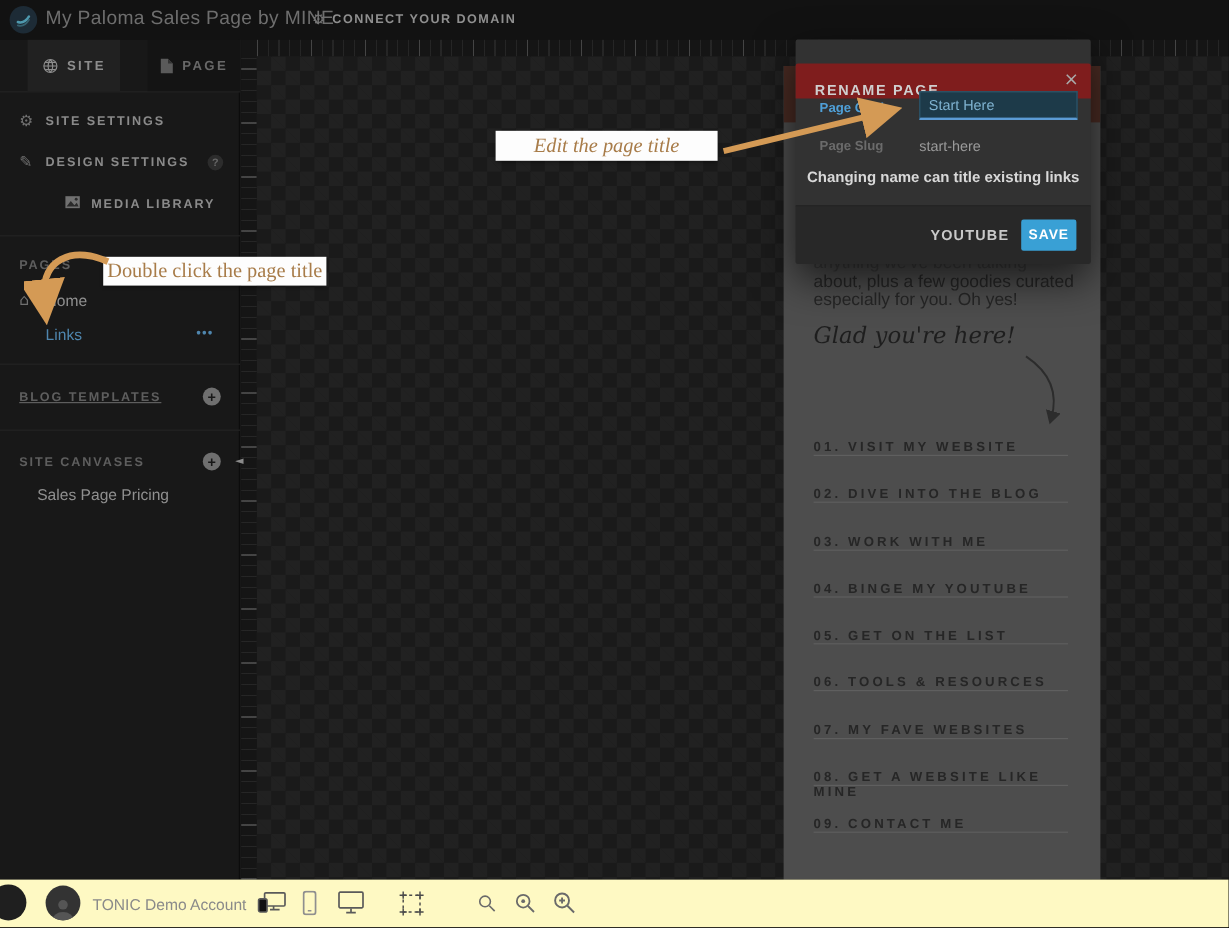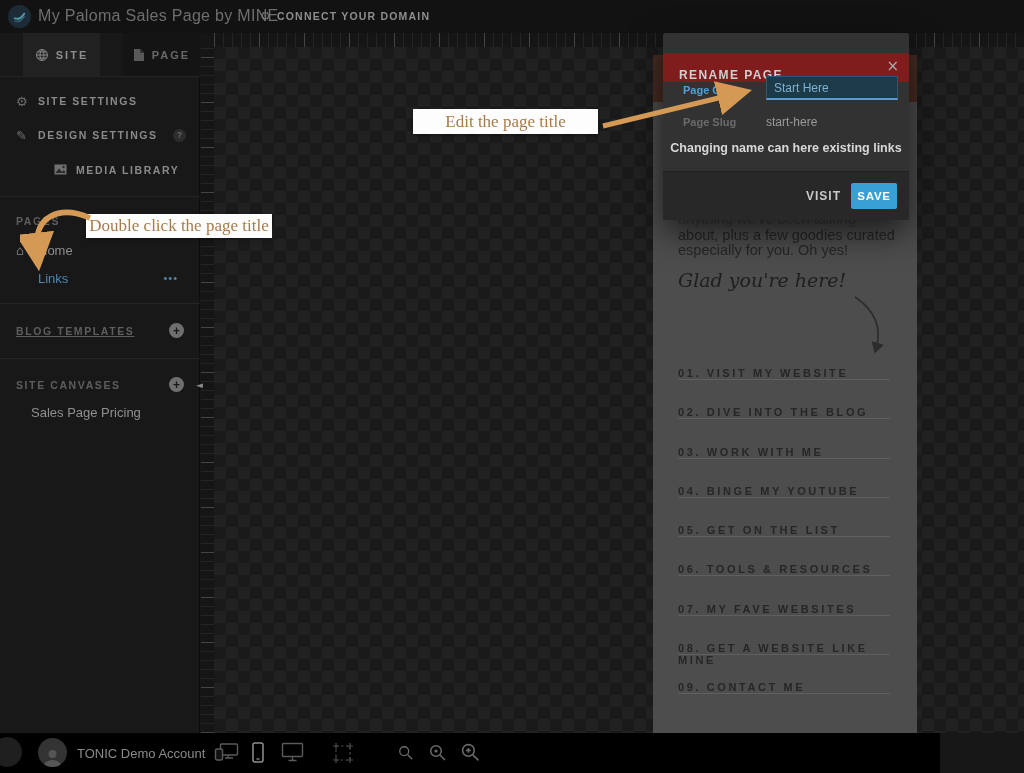--- a/index.html
+++ b/index.html
@@ -94,26 +94,26 @@
                   display:flex; align-items:center; justify-content:flex-end; gap:10px; padding-right:12px; }
   .btn-cancel { font-size:12px; font-weight:bold; letter-spacing:1px; color:#c9c9c9; cursor:pointer; background:none; border:none;
                 font-family:"Liberation Sans",sans-serif; }
   .btn-save { width:46px; height:26px; background:#39a0d5; border:none; border-radius:2px; color:#fff;
               font-size:11.5px; font-weight:bold; letter-spacing:.8px; cursor:pointer; font-family:"Liberation Sans",sans-serif; }
 
   
   .note { position:absolute; background:#fdfdfd; display:flex; align-items:center; justify-content:center;
           font-family:"Liberation Serif","DejaVu Serif",serif; font-size:17px; color:#a87c49; z-index:40;
           box-shadow:0 1px 3px rgba(0,0,0,.4); }
-  .note1 { left:413px; top:109px; width:185px; height:25px; }
+  .note1 { left:413px; top:109px; width:185px; height:25px;font-style:italic; }
   .note2 { left:86px; top:214px; width:186px; height:24px; }
   .anno-svg { position:absolute; z-index:41; pointer-events:none; }
 
   
-  .bottombar { position:absolute; left:0; top:733px; width:940px; height:40px; background:#000000; z-index:20; }
+  .bottombar { position:absolute; left:0; top:733px; width:1024px; height:40px; background:#fef9c3; z-index:20; }
   .corner-dec { position:absolute; left:-8px; top:4px; width:30px; height:30px; border-radius:50%; background:#1f1f1f; }
   .avatar { position:absolute; left:38px; top:5px; width:29px; height:29px; border-radius:50%; background:#333;
             display:flex; align-items:flex-end; justify-content:center; overflow:hidden; }
   .account-name { position:absolute; left:77px; top:13px; font-size:13px; color:#8a8a8a; }
   .bicon { position:absolute; top:9px; cursor:pointer; }
 </style>
 </head>
 <body>
 
 <div class="app">
@@ -260,23 +260,23 @@
 
   <div class="modal">
     <div class="modal-header">
       <span class="modal-title">RENAME PAGE</span>
       <span class="modal-close">×</span>
     </div>
     <span class="field-label pn-label">Page Glad</span>
     <input class="pn-input" type="text" value="Start Here" style="">
     <span class="field-label ps-label">Page Slug</span>
     <span class="ps-value">start-here</span>
-    <div class="warning">Changing name can here existing links</div>
+    <div class="warning">Changing name can title existing links</div>
     <div class="modal-footer">
-      <button class="btn-cancel">VISIT</button>
+      <button class="btn-cancel">YOUTUBE</button>
       <button class="btn-save">SAVE</button>
     </div>
   </div>
 
   <div class="note note1">Edit the page title</div>
   <svg class="anno-svg" style="left:595px;top:78px;" width="170" height="60" viewBox="0 0 170 60">
     <defs>
         <marker id="ah1" markerWidth="7" markerHeight="7" refX="3.5" refY="3.5" orient="auto">
       <path d="M0,0 L7,3.5 L0,7 z" fill="#d49a55"></path>
         </marker>

